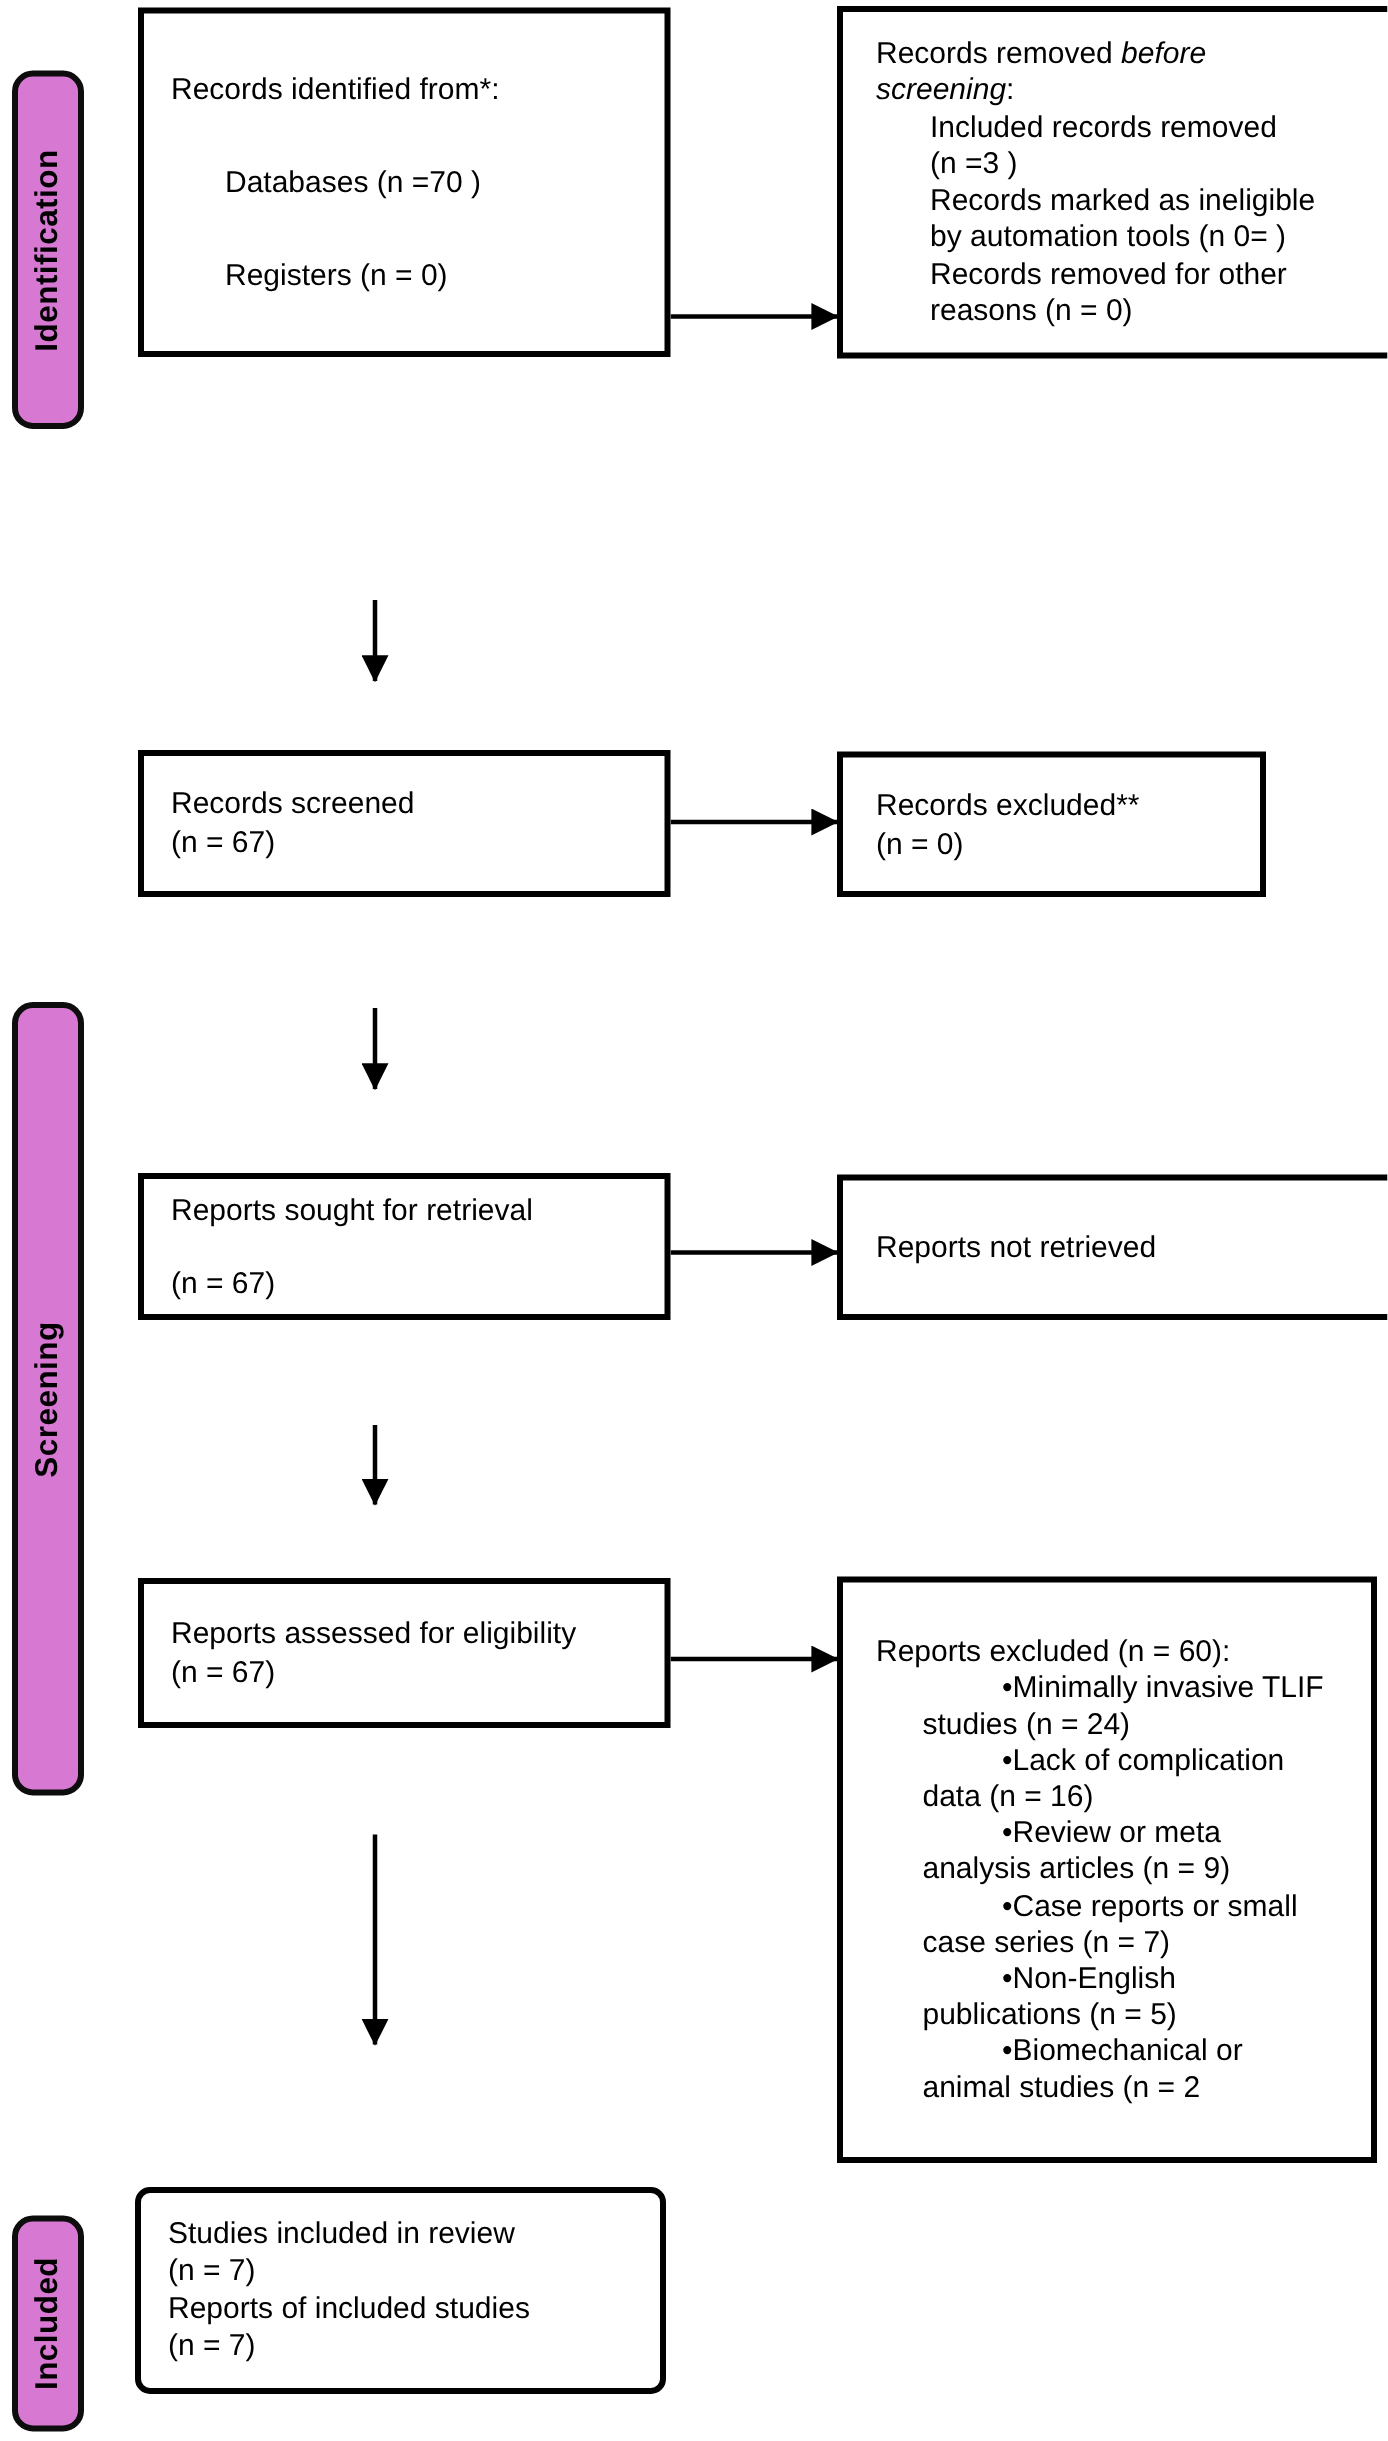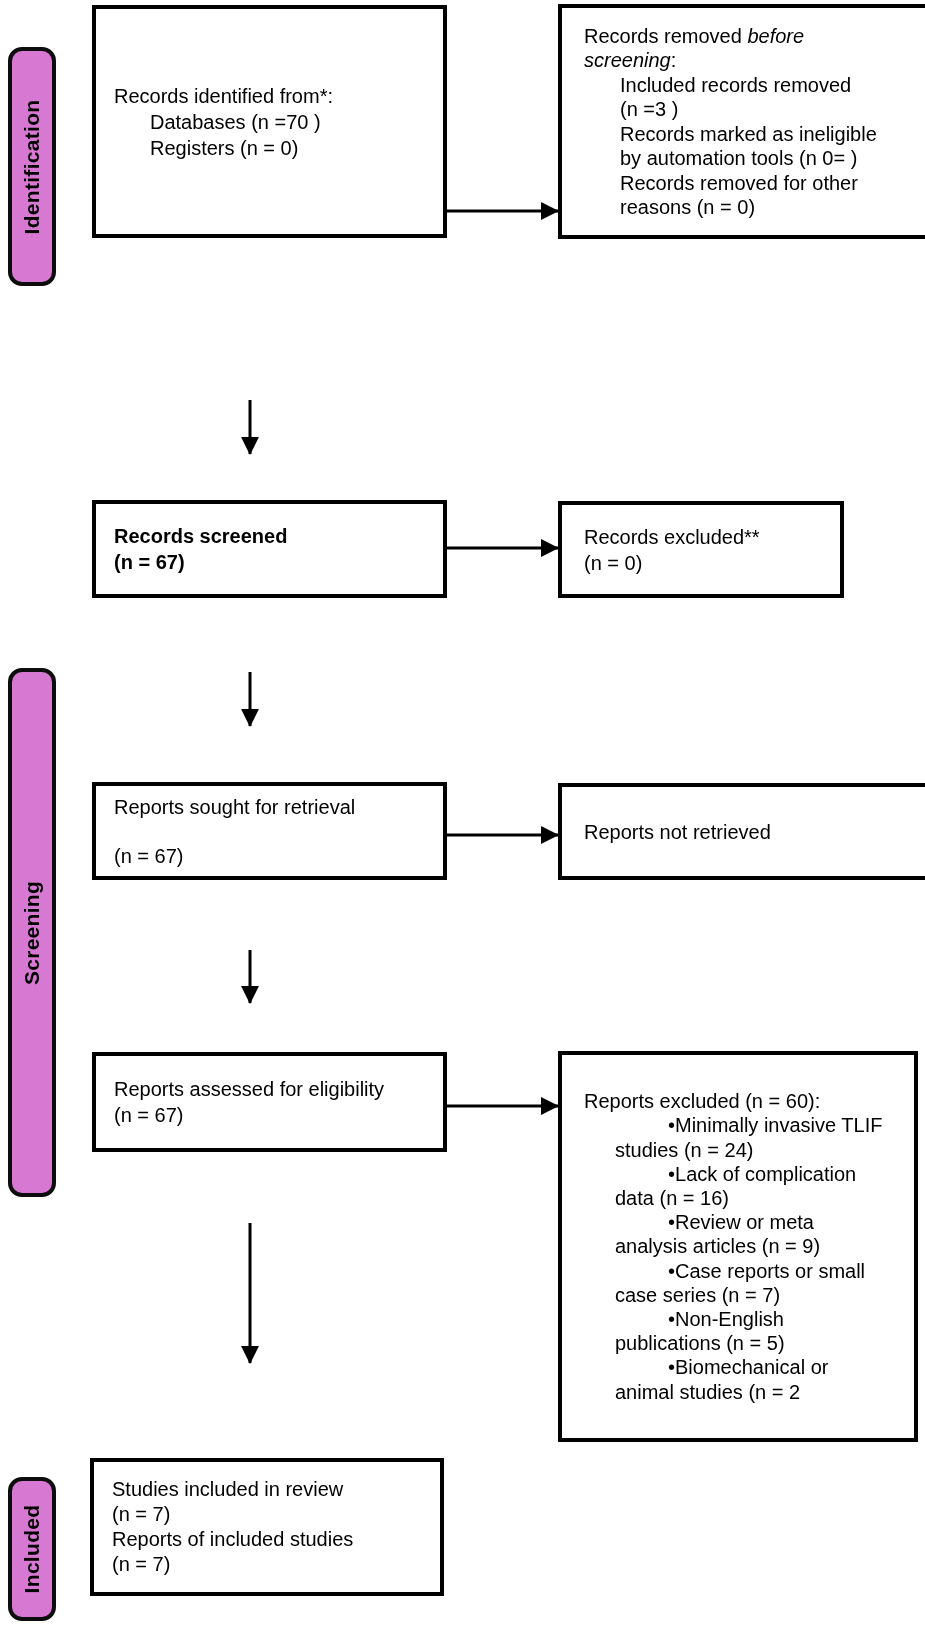--- a/index.html
+++ b/index.html
@@ -39,29 +39,29 @@
     padding:0 16px 0 18px;
   }
   .ln{font-size:20px;line-height:26px;}
   .lh24 .ln{line-height:24.5px;}
   .lh242 .ln{line-height:24.2px;}
   .lh25 .ln{line-height:25px;}
   .indent{padding-left:36px;}
   .b-indent{padding-left:84px;}
   .w-indent{padding-left:31px;}
 
-  #box-identified{left:92px;top:5px;width:355px;height:233px;}
+  #box-identified{left:92px;top:5px;width:355px;height:233px;gap:36px;}
   #box-removed{left:558px;top:4px;width:412px;height:235px;padding-left:22px;}
-  #box-screened{left:92px;top:500px;width:355px;height:98px;font-weight:bold;}
+  #box-screened{left:92px;top:500px;width:355px;height:98px;}
   #box-records-excluded{left:558px;top:501px;width:286px;height:97px;padding-left:22px;}
   #box-sought{left:92px;top:782px;width:355px;height:98px;gap:23px;}
   #box-not-retrieved{left:558px;top:783px;width:408px;height:97px;padding-left:22px;}
   #box-assessed{left:92px;top:1052px;width:355px;height:100px;}
   #box-reports-excluded{left:558px;top:1051px;width:360px;height:391px;padding-left:22px;}
-  #box-included{left:90px;top:1458px;width:354px;height:138px;}
+  #box-included{left:90px;top:1458px;width:354px;height:138px;border-radius:10px;}
 
   
   #arrows{position:absolute;left:0;top:0;pointer-events:none;}
 </style>
 </head>
 <body>
 
 <div class="canvas">
 
   <div class="stage" id="stage-identification">

